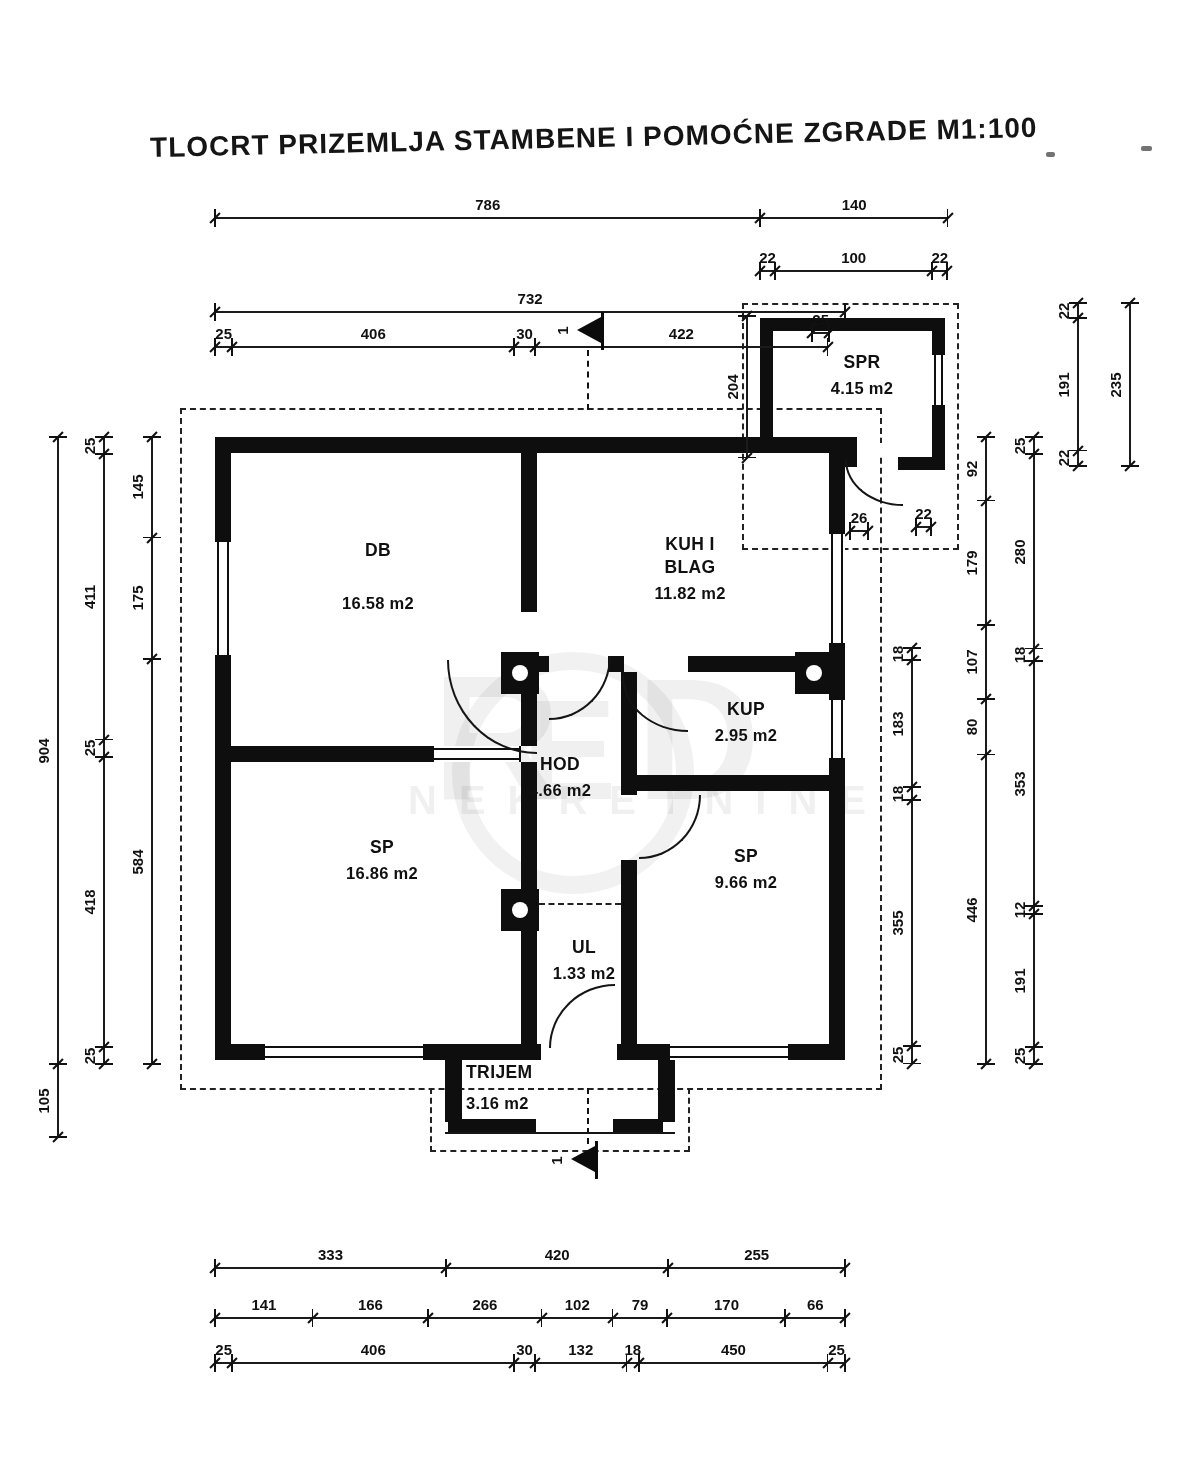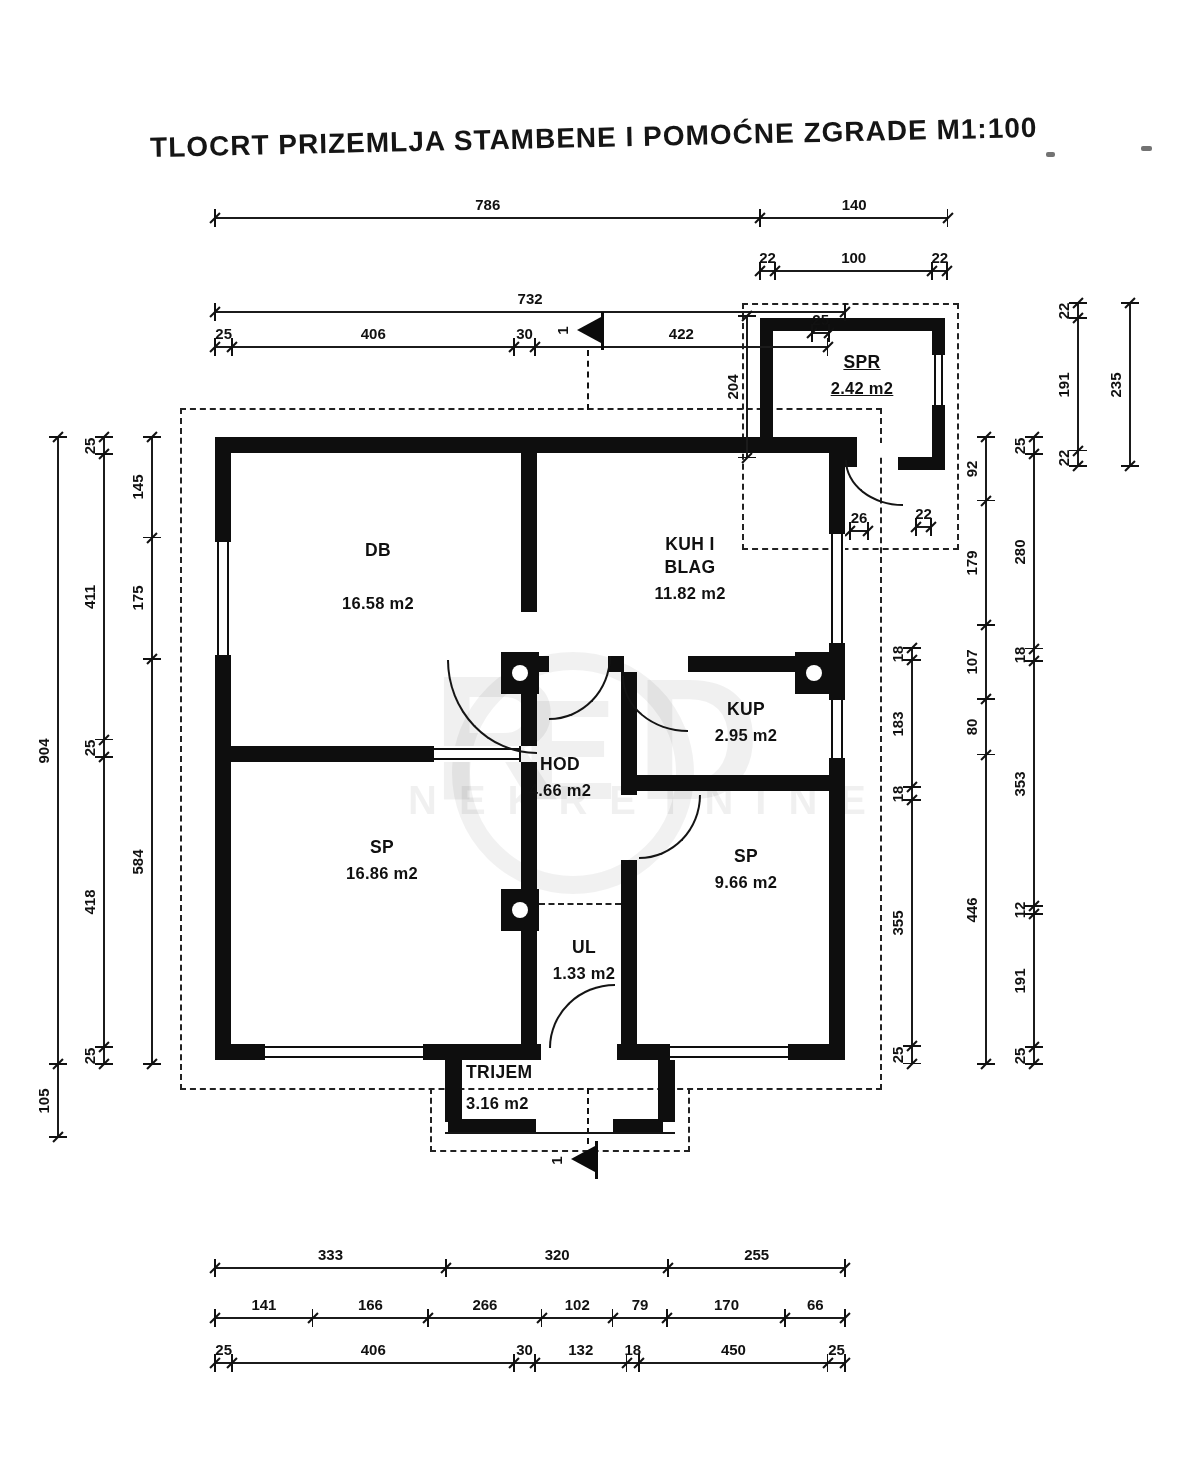--- a/index.html
+++ b/index.html
@@ -107,23 +107,23 @@
     <span class="room-area">9.66 m2</span>
   </div>
   <div class="room-label" id="room-ul" style="left:584px;top:936px;">
     <span class="room-name">UL</span>
     <span class="room-area">1.33 m2</span>
   </div>
   <div class="room-label" id="room-trijem" style="left:466px;top:1061px;">
     <span class="room-name">TRIJEM</span>
     <span class="room-area">3.16 m2</span>
   </div>
-  <div class="room-label" id="room-spr" style="left:862px;top:351px;text-decoration:underline;">
+  <div class="room-label" id="room-spr" style="left:862px;top:351px;">
     <span class="room-name">SPR</span>
-    <span class="room-area">2.42 m2</span>
+    <span class="room-area">4.15 m2</span>
   </div>
 
 <div class="wall" style="left: 215px; top: 437px; width: 630px; height: 16px;"></div>
     <div class="wall" style="left: 215px; top: 437px; width: 16px; height: 623px;"></div>
     <div class="wall" style="left: 829px; top: 437px; width: 16px; height: 623px;"></div>
     <div class="wall" style="left: 215px; top: 1044px; width: 630px; height: 16px;"></div>
     <div class="wall" style="left: 521px; top: 453px; width: 16px; height: 159px;"></div>
     <div class="wall" style="left: 521px; top: 658px; width: 16px; height: 88px;"></div>
     <div class="wall" style="left: 521px; top: 762px; width: 16px; height: 282px;"></div>
     <div class="wall" style="left: 231px; top: 746px; width: 290px; height: 16px;"></div>
@@ -387,21 +387,21 @@
     <div class="guide" style="left: 930.268px; top: 518px; width: 1.6px; height: 18px;"></div>
     <div class="dim-label" style="left: 923.634px; top: 513px;">22</div>
     <div class="dim-line" style="left: 215px; top: 1267.2px; width: 630.152px; height: 1.7px;"></div>
     <div class="tick" style="left: 208px; top: 1267px;"></div>
     <div class="guide" style="left: 214px; top: 1259px; width: 1.6px; height: 18px;"></div>
     <div class="tick" style="left: 439.102px; top: 1267px;"></div>
     <div class="guide" style="left: 445.102px; top: 1259px; width: 1.6px; height: 18px;"></div>
     <div class="dim-label" style="left: 330.551px; top: 1254px;">333</div>
     <div class="tick" style="left: 661.182px; top: 1267px;"></div>
     <div class="guide" style="left: 667.182px; top: 1259px; width: 1.6px; height: 18px;"></div>
-    <div class="dim-label" style="left: 557.142px; top: 1254px;">320</div>
+    <div class="dim-label" style="left: 557.142px; top: 1254px;">420</div>
     <div class="tick" style="left: 838.152px; top: 1267px;"></div>
     <div class="guide" style="left: 844.152px; top: 1259px; width: 1.6px; height: 18px;"></div>
     <div class="dim-label" style="left: 756.667px; top: 1254px;">255</div>
     <div class="dim-line" style="left: 215px; top: 1317.2px; width: 630.152px; height: 1.7px;"></div>
     <div class="tick" style="left: 208px; top: 1317px;"></div>
     <div class="guide" style="left: 214px; top: 1309px; width: 1.6px; height: 18px;"></div>
     <div class="tick" style="left: 305.854px; top: 1317px;"></div>
     <div class="guide" style="left: 311.854px; top: 1309px; width: 1.6px; height: 18px;"></div>
     <div class="dim-label" style="left: 263.927px; top: 1304px;">141</div>
     <div class="tick" style="left: 421.058px; top: 1317px;"></div>

